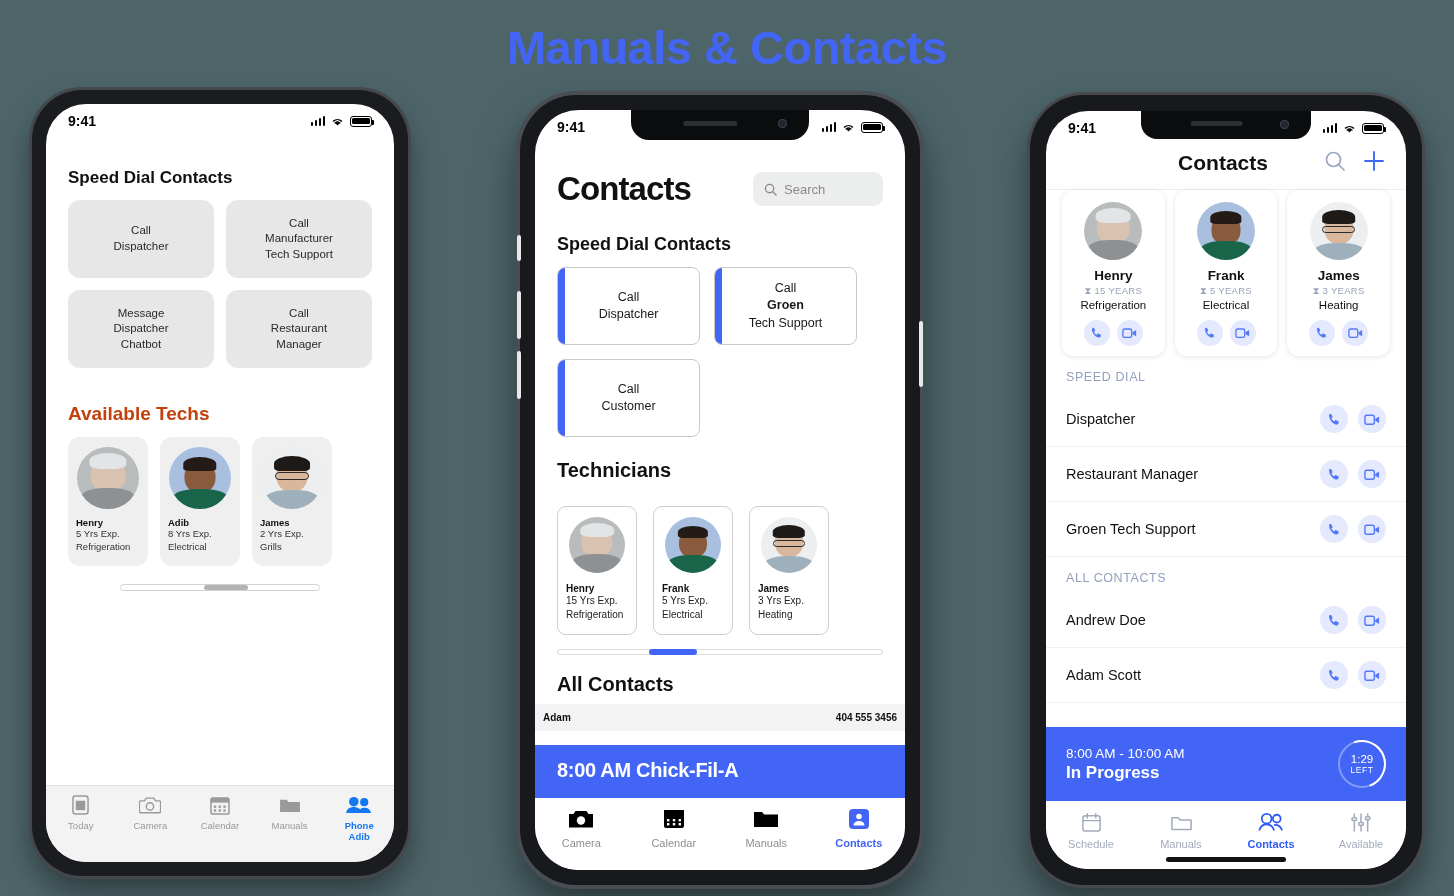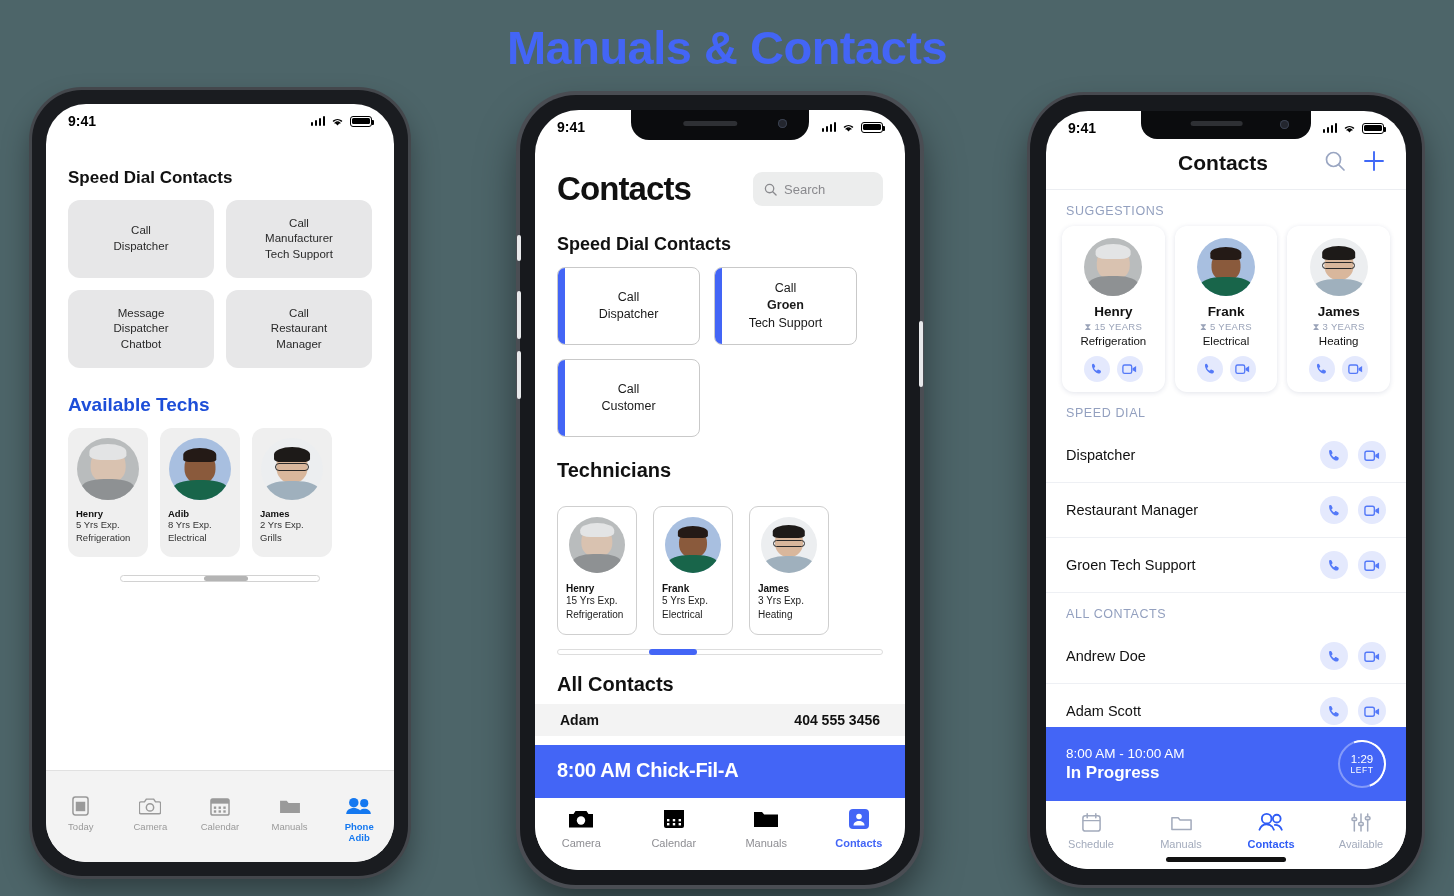--- a/index.html
+++ b/index.html
@@ -60,31 +60,31 @@
   .batt i{position:absolute;left:1.2px;top:1.2px;bottom:1.2px;right:1.2px;background:#000;border-radius:1.5px;}
 
   
   .p1-body { padding: 0 22px; }
   .p1-title { font-size: 31px; font-weight: bold; letter-spacing:-0.8px; margin-top: 28px; color:#111; }
   .p1-h2 { font-size: 17px; font-weight: bold; margin-top: 30px; margin-bottom: 12px; color:#111; }
   .p1-grid { display:grid; grid-template-columns: 1fr 1fr; gap: 12px; }
   .p1-btn { background:#e7e7e8; border-radius: 12px; height: 78px;
      display:flex; align-items:center; justify-content:center; text-align:center;
      font-size: 11.5px; line-height: 1.35; color:#2a2a2a; padding: 4px; }
-  .p1-h2b { font-size: 19px; font-weight: bold; margin-top: 26px; margin-bottom: 12px; color:#1d4ed8; }
+  .p1-h2b { font-size: 19px; font-weight: bold; margin-top: 35px; margin-bottom: 12px; color:#c2410c; }
   .p1-techs { display:flex; gap: 12px; }
   .p1-tech { background:#efefef; border-radius: 12px; width: 80px; padding: 10px 8px 12px; }
   .p1-tech .av { width: 62px; height: 62px; border-radius:50%; margin: 0 auto 8px; overflow:hidden; }
   .p1-tech .nm { font-size: 9.5px; font-weight: bold; color:#111; }
   .p1-tech .ln { font-size: 9.5px; color:#333; line-height:1.35; }
   .p1-scroll { margin: 18px auto 0; width: 200px; height: 7px; background:#fff;
     border:1px solid #d2d2d2; border-radius: 4px; position: relative; }
   .p1-scroll i { position:absolute; left: 42%; top:0; bottom:0; width: 22%; background:#b4b4b4; border-radius:3px; }
-  .p1-tabbar { position:absolute; left:0; right:0; bottom:0; height: 92px; background:#f3f3f3;
-    border-top:1px solid #e1e1e1; display:flex; align-items:flex-start; padding-top:24px; }
+  .p1-tabbar { position:absolute; left:0; right:0; bottom:0; height: 77px; background:#f3f3f3;
+    border-top:1px solid #e1e1e1; display:flex; align-items:flex-start; padding-top:8px; }
   .p1-tab { flex:1; text-align:center; font-size: 9.5px; color:#9a9a9a; line-height:1.2; }
   .p1-tab.active { color:#1478f0; font-weight:bold; }
   .p1-tab .ic { height: 22px; margin-bottom: 4px; display:flex; align-items:center; justify-content:center; }
 
   
   .p2-body { padding: 0 22px; }
   .p2-head { display:flex; align-items:center; justify-content:space-between; margin-top: 26px; }
   .p2-title { font-size: 33px; font-weight: bold; letter-spacing:-0.9px; color:#111; }
   .p2-search { background:#eceded; border-radius: 9px; height: 34px; width: 130px;
     display:flex; align-items:center; gap:7px; padding: 0 11px; color:#8a8a8e; font-size: 13px; }
@@ -99,21 +99,21 @@
   .p2-h2b { font-size: 20px; font-weight: bold; margin-top: 22px; margin-bottom: 24px; color:#111; }
   .p2-techs { display:flex; gap: 16px; }
   .p2-tech { width: 80px; background:#fff; border:1px solid #cfcfcf; border-radius: 9px; padding: 10px 8px 12px; }
   .p2-tech .av { width: 56px; height: 56px; border-radius:50%; margin: 0 auto 10px; overflow:hidden; }
   .p2-tech .nm { font-size: 10px; font-weight: bold; color:#111; }
   .p2-tech .ln { font-size: 10px; color:#222; line-height: 1.4; }
   .p2-scroll { margin: 14px 0 0; height: 6px; background:#fff; border:1px solid #ddd; border-radius:4px; position:relative; }
   .p2-scroll i { position:absolute; left: 28%; top:-1px; bottom:-1px; width: 15%; background:#4365f6; border-radius:3px; }
   .p2-h2c { font-size: 20px; font-weight: bold; margin-top: 18px; margin-bottom: 8px; color:#111; }
   .p2-row { display:flex; justify-content:space-between; background:#f3f3f3;
-    padding: 8px 25px; font-size: 14px; font-weight:bold; color:#111; }
+    padding: 8px 8px; font-size: 10px; font-weight:bold; color:#111; }
   .p2-banner { position:absolute; left:0; right:0; bottom: 72px; background:#4365f6;
     padding: 14px 22px 16px; color:#fff; }
   .p2-banner .l1 { font-size: 20px; font-weight: bold; letter-spacing:-0.3px; }
   .p2-banner .l2 { font-size: 14px; margin-top: 3px; }
   .p2-tabbar { position:absolute; left:0; right:0; bottom:0; height: 72px; background:#fff;
     display:flex; align-items:flex-start; padding-top: 8px; }
   .p2-tab { flex:1; text-align:center; font-size: 11px; color:#8e8e93; }
   .p2-tab.active { color:#4365f6; font-weight:bold; }
   .p2-tab .ic { height: 26px; margin-bottom: 5px; display:flex; align-items:center; justify-content:center; }
 
@@ -551,21 +551,20 @@
           </span>
           <span>
             <svg width="24" height="24" viewBox="0 0 24 24">
               <line x1="12" y1="3" x2="12" y2="21" stroke="#3f68f7" stroke-width="1.9" stroke-linecap="round"></line>
               <line x1="3" y1="12" x2="21" y2="12" stroke="#3f68f7" stroke-width="1.9" stroke-linecap="round"></line>
             </svg>
           </span>
         </div>
       </div>
 
-      <div class="p3-sec">SUGGESTIONS</div>
 
       <div class="p3-sugg">
         <div class="p3-card">
           <div class="av">
               <div class="av-henry">
                 <i></i>
               </div>
             </div>
           <div class="nm">Henry</div>
           <div class="yr"><span>⧗ </span><span>15 YEARS</span></div>

